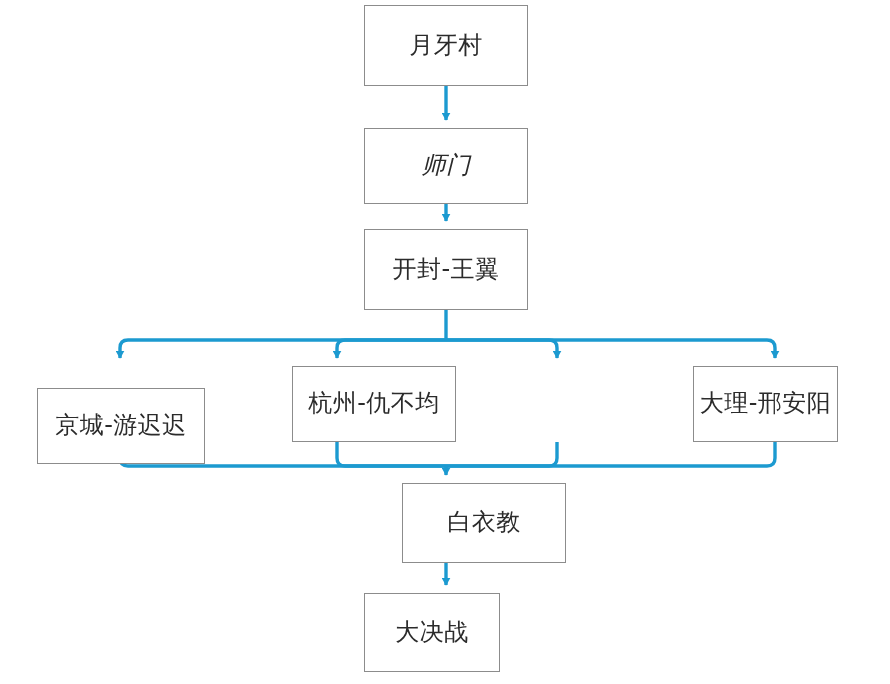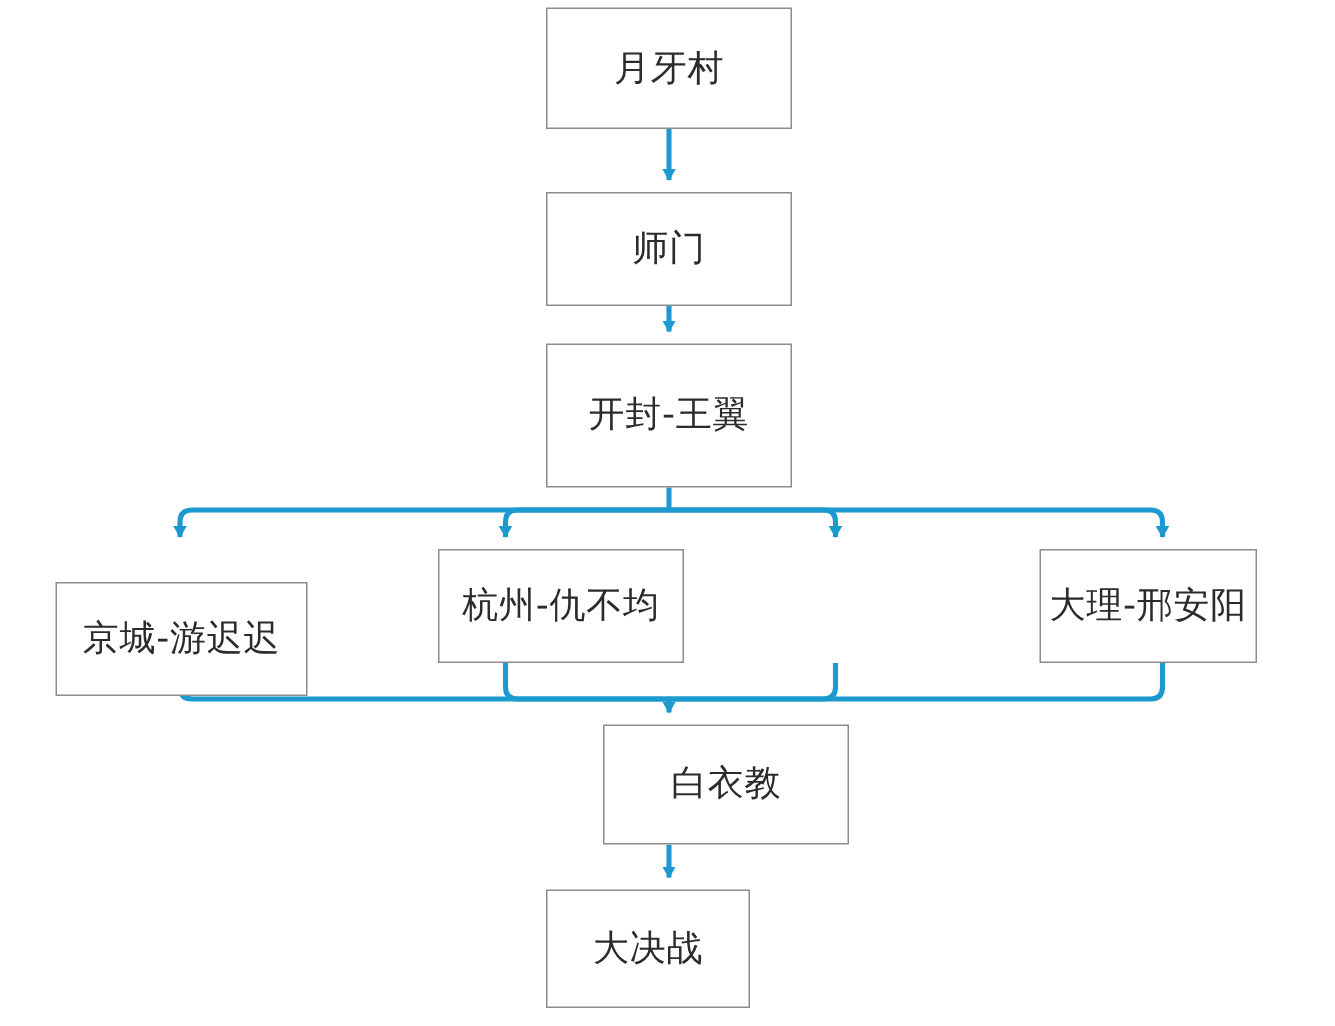--- a/index.html
+++ b/index.html
@@ -86,25 +86,25 @@
       <path d="M 446,466 L 446,475" marker-end="url(#arrowhead)"></path>
 
       <path d="M 446,563 L 446,585" marker-end="url(#arrowhead)"></path>
     </g>
   </svg>
 
   <div class="node" style="left:364px; top:5px; width:164px; height:81px;">
     <span class="line">月牙村</span>
   </div>
 
-  <div class="node" style="left:364px; top:128px; width:164px; height:76px;">
+  <div class="node" style="left:364px; top:128px; width:164px; height:76px;font-style:italic;">
     <span class="line">师门</span>
   </div>
 
-  <div class="node" style="left:364px; top:229px; width:164px; height:96px;">
+  <div class="node" style="left:364px; top:229px; width:164px; height:81px;">
     <span class="line">开封-王翼</span>
   </div>
 
   <div class="node" style="left:37px; top:388px; width:168px; height:76px;">
     <span class="line">京城-游迟迟</span>
   </div>
 
   <div class="node" style="left:256px; top:366px; width:164px; height:76px;margin-left:36px;">
     <span class="line">杭州-仇不均</span>
   </div>

